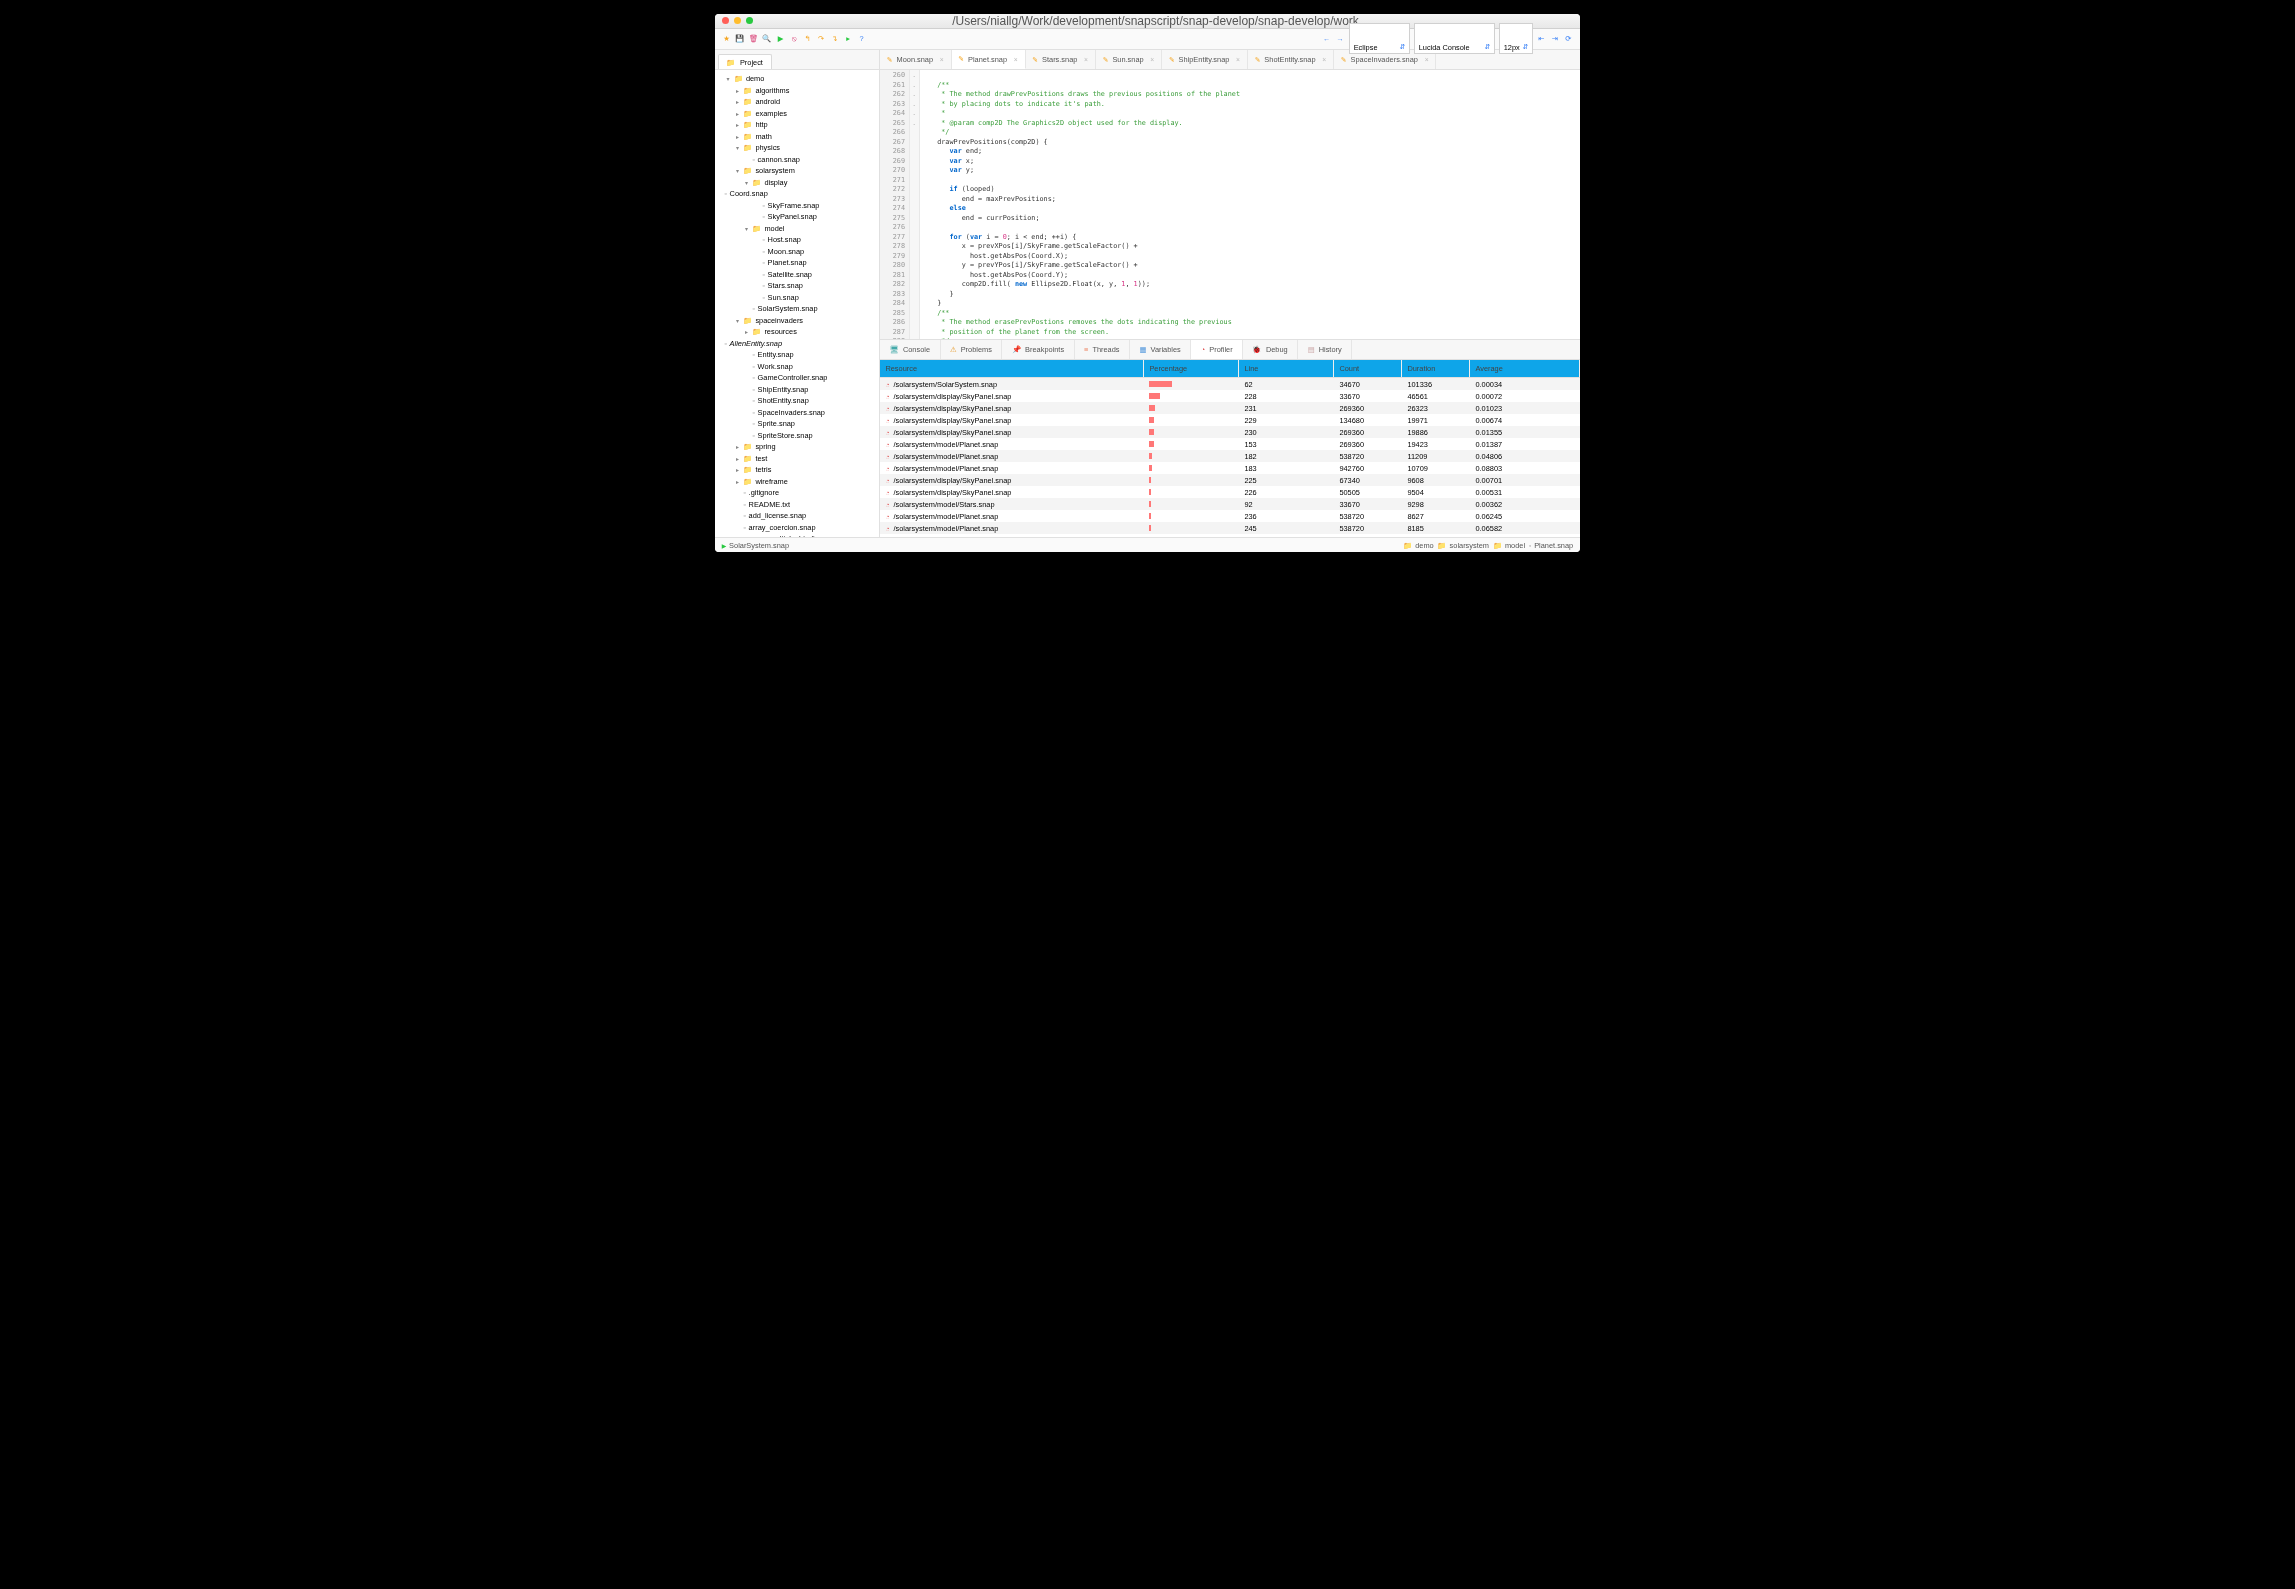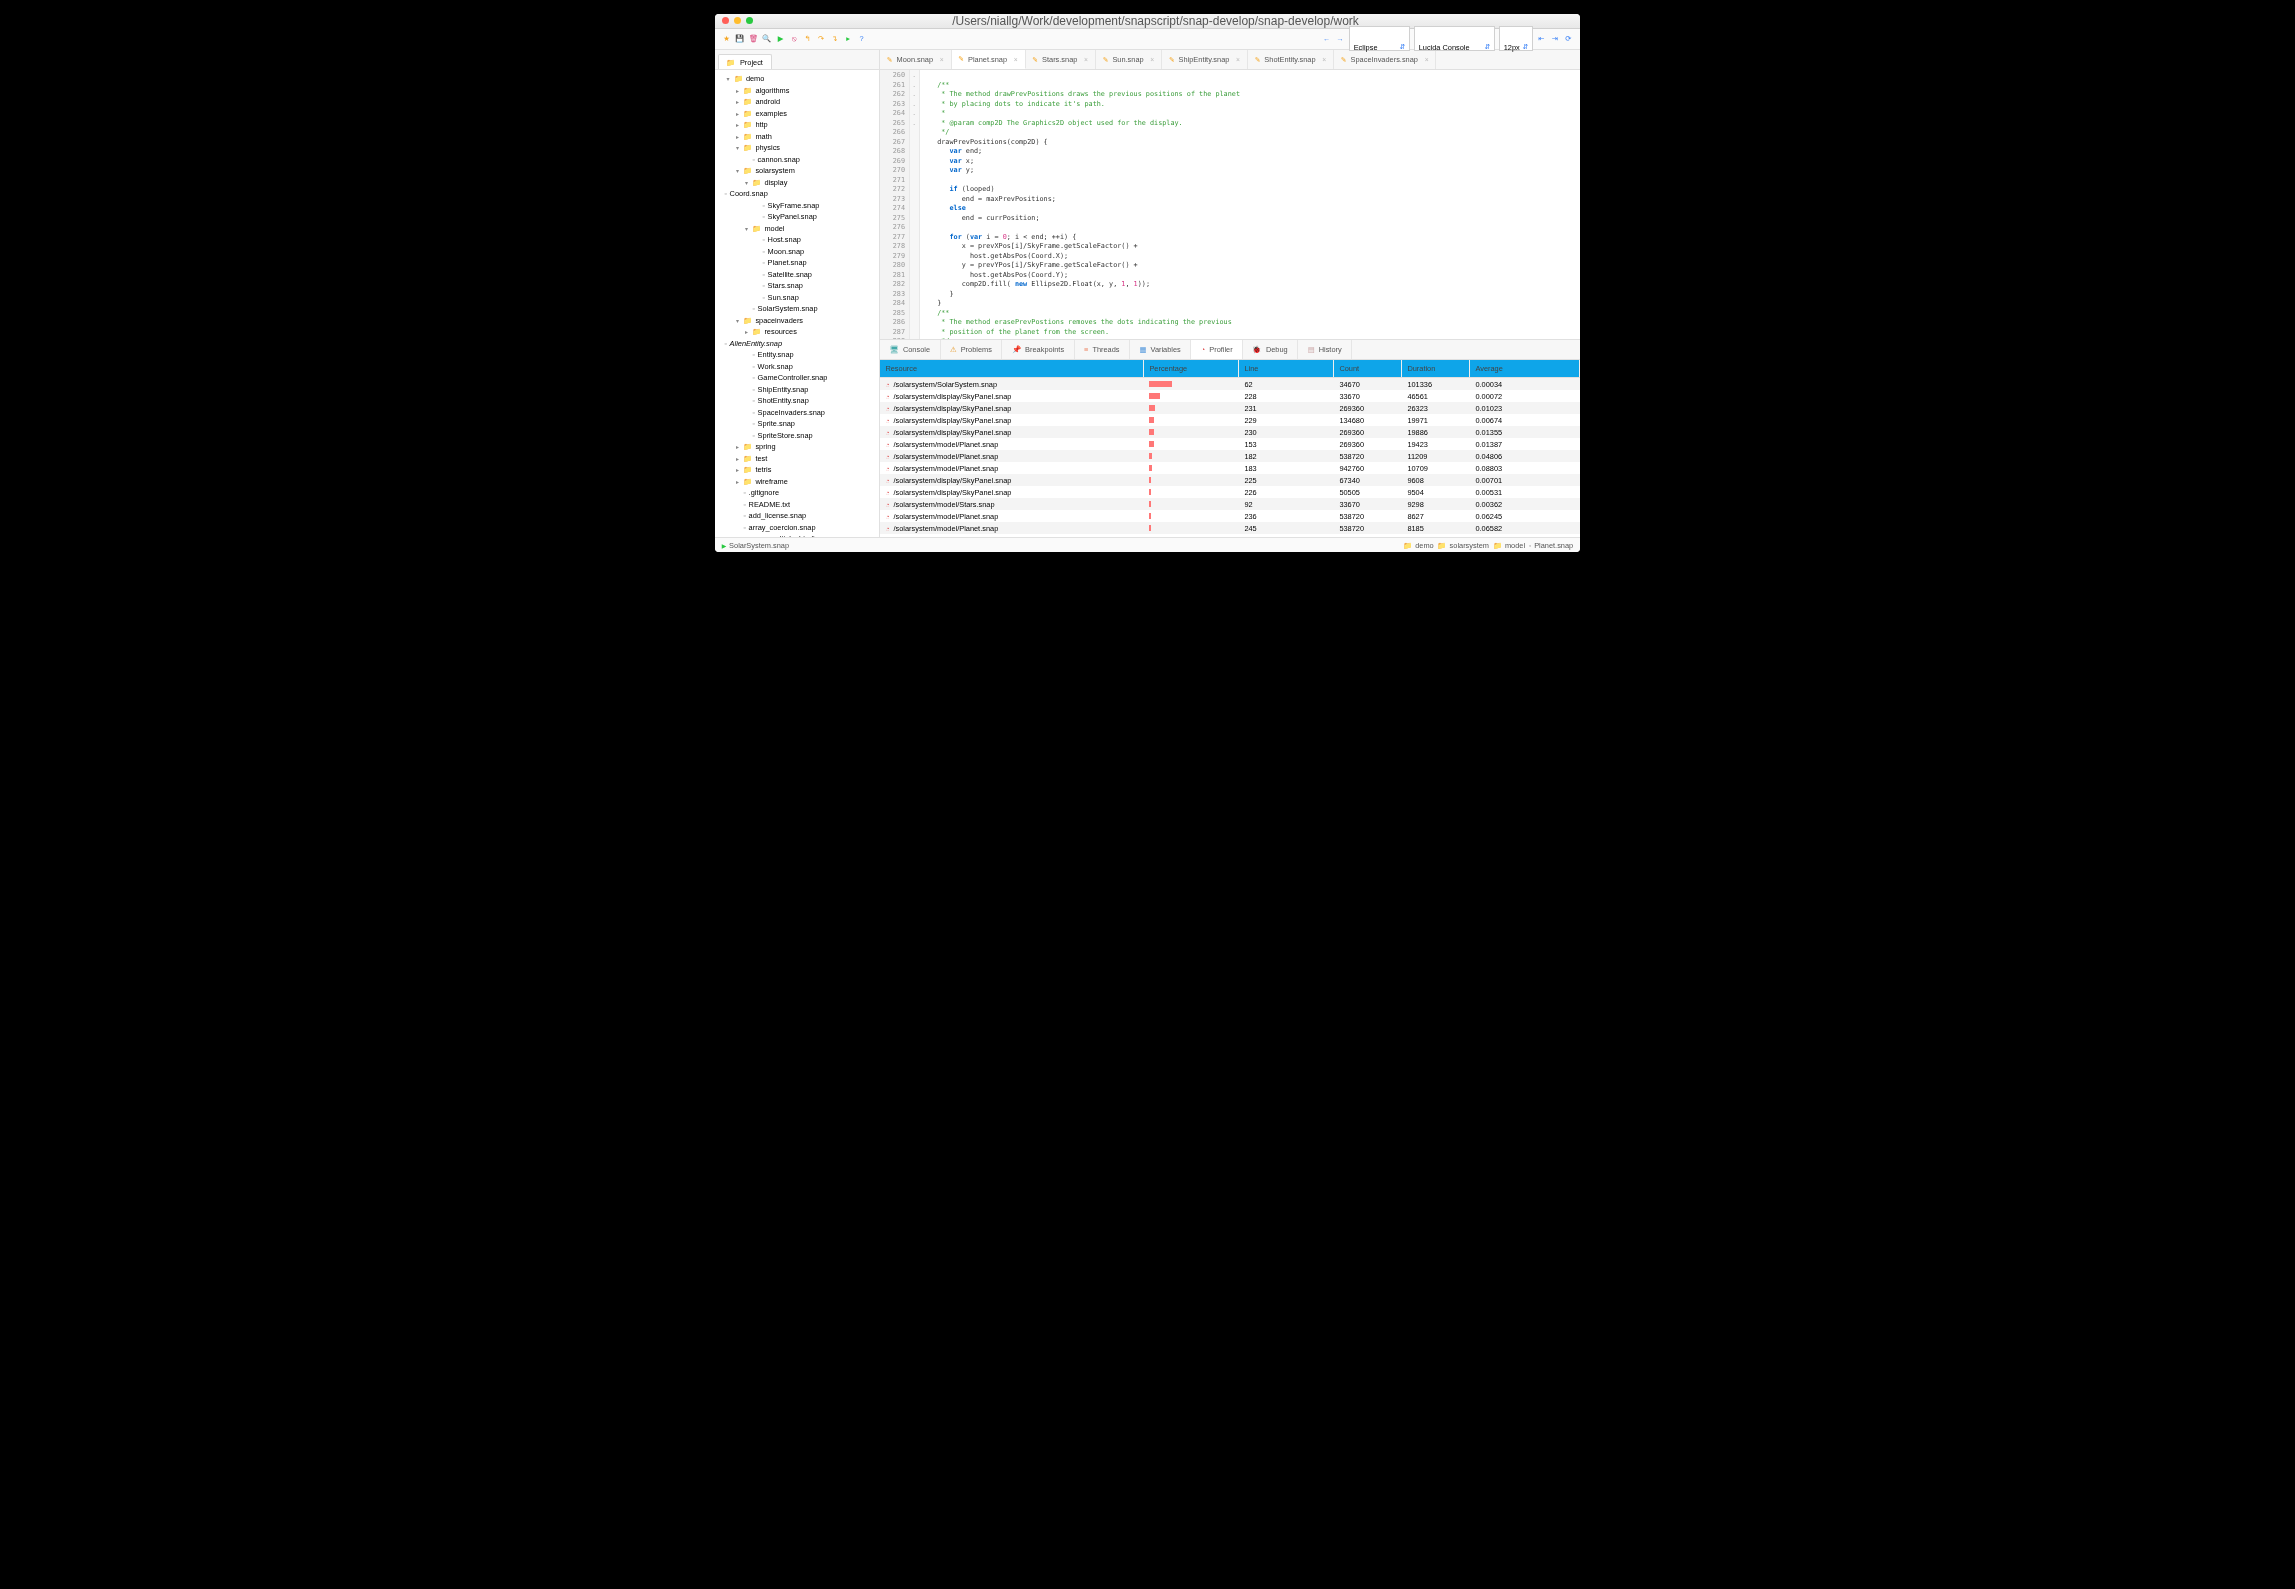--- a/index.html
+++ b/index.html
@@ -8,21 +8,21 @@
 .titlebar { height: 15px; background: linear-gradient(#f6f6f6,#e8e8e8); border-bottom: 0.7px solid #d0d0d0; display: flex; align-items: center; position: relative; }
 .traffic { display: flex; gap: 4.7px; padding-left: 6.8px; }
 .tl { width: 7.4px; height: 7.4px; border-radius: 50%; }
 .tl.red{background:#ff5f57}.tl.yel{background:#ffbd2e}.tl.grn{background:#28c940}
 .title-text { position: absolute; left:16px; right:0; text-align: center; font-size: 12px; color: #555; }
 .toolbar { height: 21.6px; border-bottom: 0.7px solid #e0e0e0; display: flex; align-items: center; padding: 0 6.8px; background:#fafafa; }
 .tb-left { display: flex; gap: 4px; align-items: center; }
 .tb-right { margin-left: auto; display: flex; gap: 4px; align-items: center; }
 .tb-icon { width: 9.5px; height: 9.5px; display: inline-flex; align-items: center; justify-content: center; color:#888; cursor:pointer; }
 .arrow-blue{color:#3b82f6}
-.select { border:0.7px solid #d0d0d0; background:#fff; height:25px; font-size:7.4px; padding:17px 12px 0 4px; position:relative; display:flex; align-items:center; cursor:pointer; min-width:61px; }
+.select { border:0.7px solid #d0d0d0; background:#fff; height:31px; font-size:7.4px; padding:17px 12px 0 4px; position:relative; display:flex; align-items:center; cursor:pointer; min-width:61px; }
 .select .caret{position:absolute;right:3.4px;color:#3b82f6;font-size:6.8px}
 .main { display: flex; height: 487px; }
 .sidebar { width: 165px; border-right: 0.7px solid #e0e0e0; display:flex; flex-direction:column; }
 .side-tabs { height: 20px; border-bottom:0.7px solid #e0e0e0; display:flex; padding-left:2.7px; background:#f7f7f7; }
 .side-tab { display:flex; align-items:center; gap:4px; padding:0 8px; border:0.7px solid #d9d9d9; border-bottom:none; background:#fff; border-radius:2px 2px 0 0; font-size:7.4px; margin-top:4px; }
 .tree { flex:1; overflow:auto; padding:2.7px 0; font-size:7.4px; }
 .tree-item { display:flex; align-items:center; gap:2.7px; height:11.5px; padding-right:4px; cursor:pointer; white-space:nowrap; }
 .twisty{width:6.8px;text-align:center;color:#888;font-size:6px}
 .folder-ic{color:#f5a623;font-size:7.4px}
 .folder-ic.blue{color:#5fa9e0}

